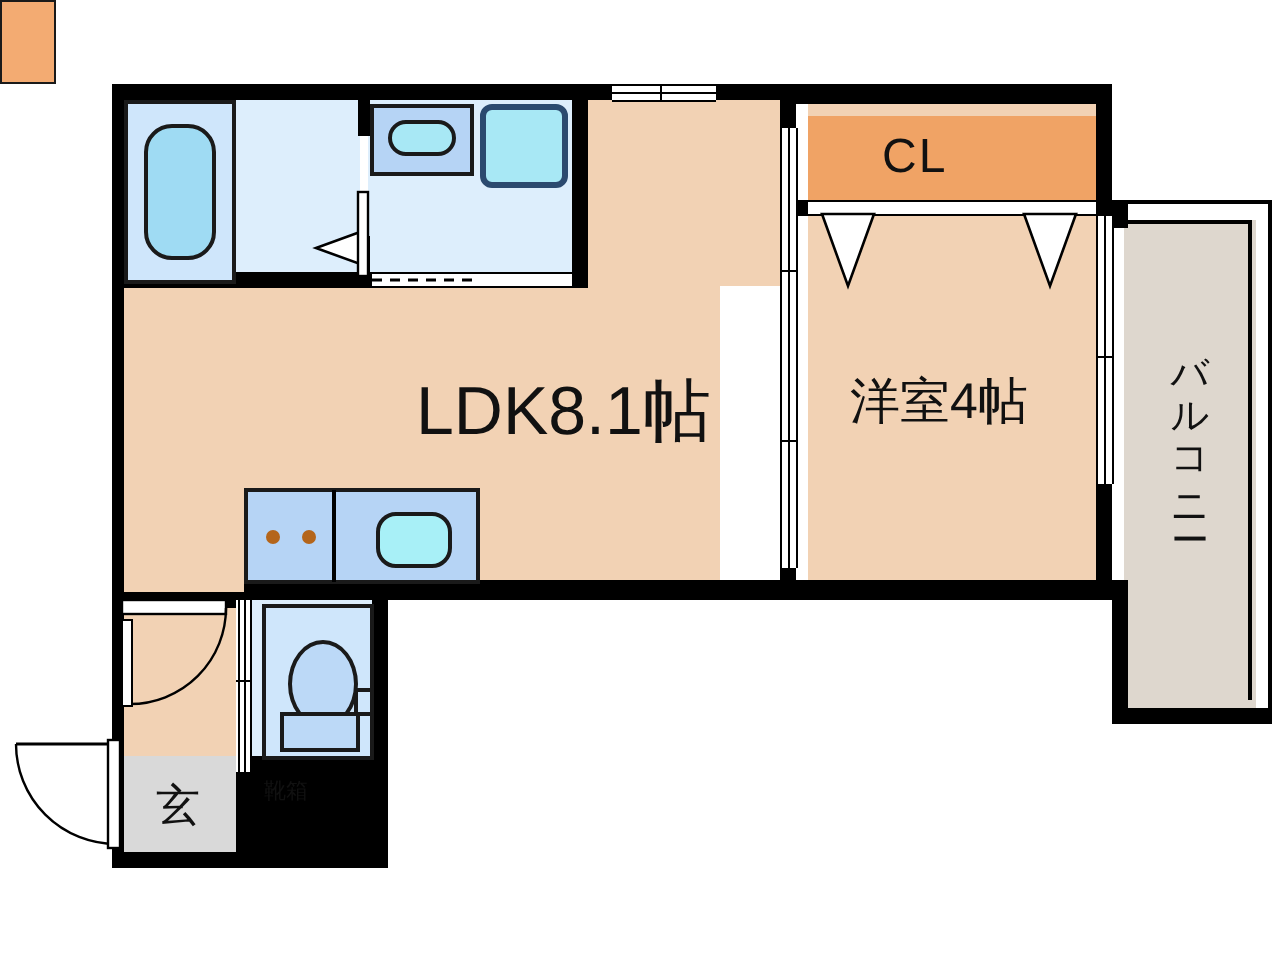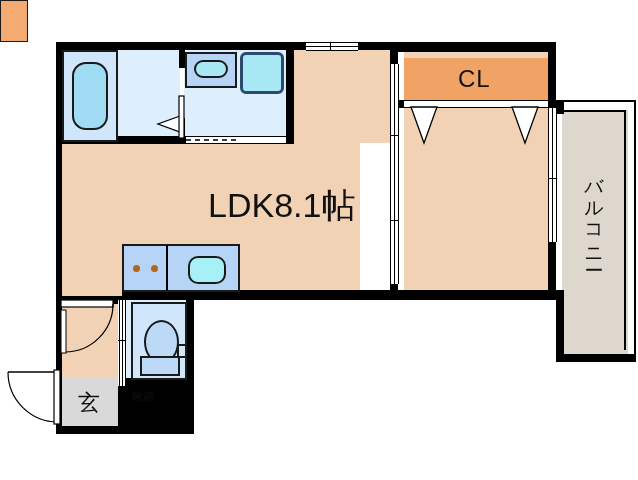--- a/index.html
+++ b/index.html
@@ -181,18 +181,19 @@
   <div class="thinline" style="left:118px;top:340px;width:8px;height:1px;"></div>
 
   <svg style="left:404px;top:107px;width:146px;height:40px;">
     <polygon points="7,0 33,0 20,36" fill="#ffffff" stroke="#000" stroke-width="1.3"></polygon>
     <polygon points="108,0 134,0 121,36" fill="#ffffff" stroke="#000" stroke-width="1.3"></polygon>
   </svg>
 
   <div class="shoe-box" style="left:128px;top:386px;width:28px;height:42px;border:1px solid #1a1a1a;box-sizing:border-box;"></div>
 
   <div class="label lbl-ldk" style="left:208px;top:183px;">LDK8.1帖</div>
-  <div class="label lbl-cl" style="left:458px;top:65px;">CL</div>
+  <div class="label lbl-room" style="left:425px;top:184px;">洋室4帖</div>
+  <div class="label lbl-cl" style="left:441px;top:65px;">CL</div>
   <div class="label lbl-genkan" style="left:78px;top:388px;">玄</div>
   <div class="label lbl-shoe" style="left:132px;top:390px;">靴箱</div>
   <div class="label lbl-balcony" style="left:581px;top:165px;">バルコニー</div>
 
 </div>
 
 </body></html>

